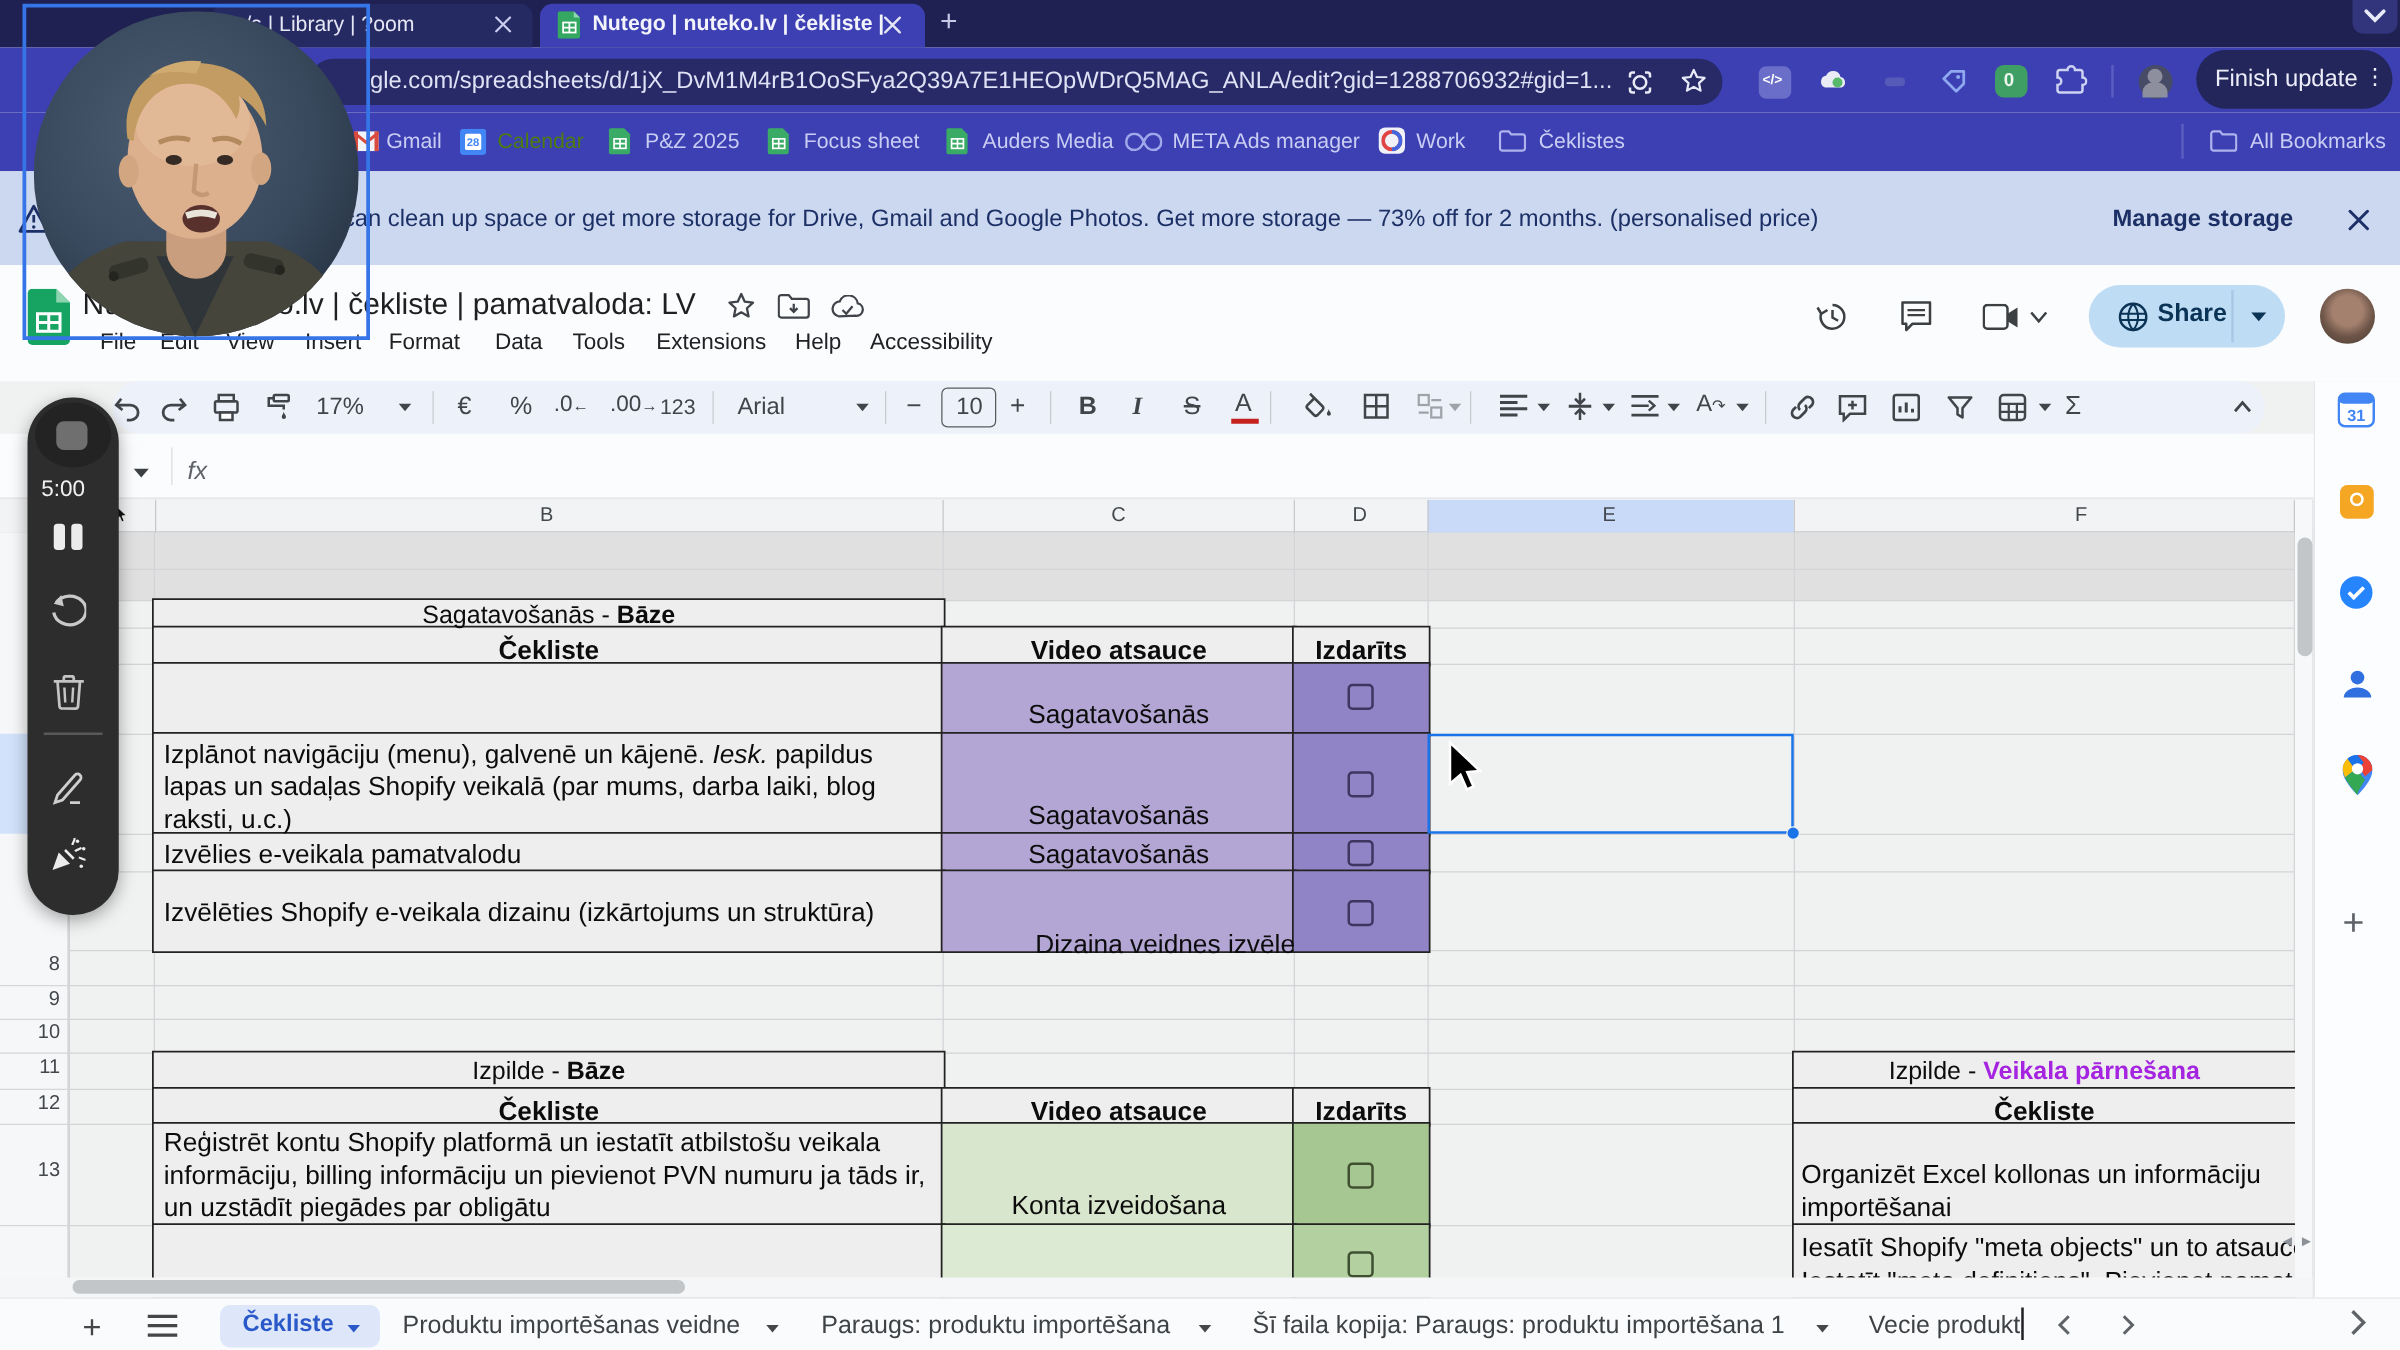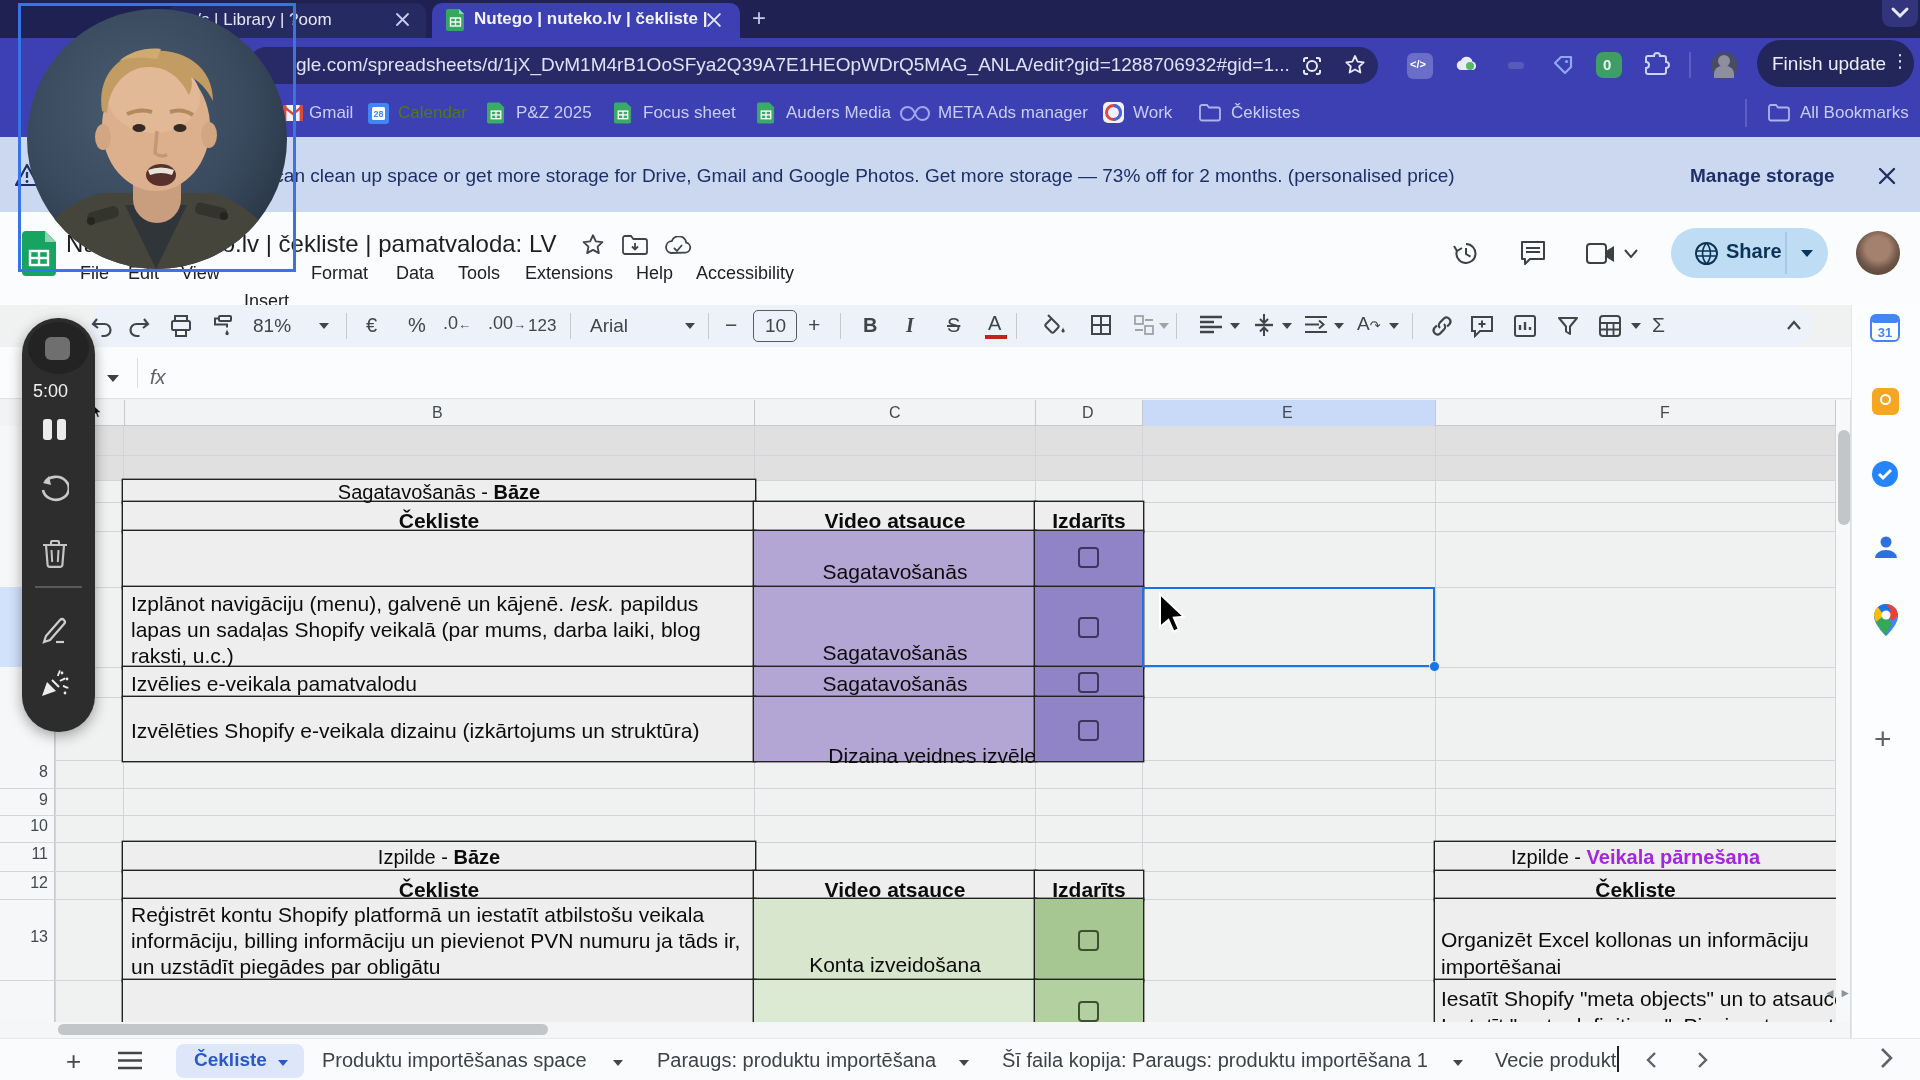--- a/index.html
+++ b/index.html
@@ -169,21 +169,21 @@
     <path d="M13 9 v7 M10 12.5 l3 3 3-3" stroke="#40444a" stroke-width="1.8" fill="none"></path>
   </svg>
 <svg class="abs" style="left:664px;top:236px;" width="28" height="20" viewBox="0 0 28 20">
     <path d="M7 17 a6 6 0 0 1 .8-11.9 a7.5 7.5 0 0 1 14.4 1.6 a5 5 0 0 1 -1.2 9.9 z" fill="none" stroke="#40444a" stroke-width="1.8"></path>
     <path d="M10 12 l3 3 5-6" stroke="#40444a" stroke-width="1.8" fill="none"></path>
   </svg>
 
 <div class="abs nw" style="left:80px;top:263px;font-size:18px;color:#202124;">File</div>
 <div class="abs nw" style="left:128px;top:263px;font-size:18px;color:#202124;">Edit</div>
 <div class="abs nw" style="left:181px;top:263px;font-size:18px;color:#202124;">View</div>
-<div class="abs nw" style="left:244px;top:263px;font-size:18px;color:#202124;margin-top:28px;">Insert</div>
+<div class="abs nw" style="left:244px;top:263px;font-size:18px;color:#202124;">Insert</div>
 <div class="abs nw" style="left:311px;top:263px;font-size:18px;color:#202124;">Format</div>
 <div class="abs nw" style="left:396px;top:263px;font-size:18px;color:#202124;">Data</div>
 <div class="abs nw" style="left:458px;top:263px;font-size:18px;color:#202124;">Tools</div>
 <div class="abs nw" style="left:525px;top:263px;font-size:18px;color:#202124;">Extensions</div>
 <div class="abs nw" style="left:636px;top:263px;font-size:18px;color:#202124;">Help</div>
 <div class="abs nw" style="left:696px;top:263px;font-size:18px;color:#202124;">Accessibility</div>
 
 <svg class="abs" style="left:1452px;top:239px;" width="28" height="28" viewBox="0 0 28 28">
     <path d="M14 5 a9.5 9.5 0 1 1 -9.2 7" fill="none" stroke="#3c4043" stroke-width="2"></path>
     <path d="M2 7 l3 5 5-3" fill="none" stroke="#3c4043" stroke-width="2"></path>
@@ -223,21 +223,21 @@
 <svg class="abs" style="left:169px;top:314px;" width="24" height="24" viewBox="0 0 24 24">
     <rect x="6" y="2" width="12" height="5" fill="none" stroke="#414549" stroke-width="2"></rect>
     <rect x="3" y="7" width="18" height="9" rx="1.5" fill="none" stroke="#414549" stroke-width="2"></rect>
     <rect x="7" y="16" width="10" height="6" fill="#fff" stroke="#414549" stroke-width="2"></rect>
   </svg>
 <svg class="abs" style="left:211px;top:314px;" width="24" height="24" viewBox="0 0 24 24">
     <rect x="8" y="2" width="12" height="5" rx="1" fill="none" stroke="#414549" stroke-width="2"></rect>
     <path d="M8 4.5 h-4 v6 h12 v3" fill="none" stroke="#414549" stroke-width="2"></path>
     <path d="M16 15 c0 2 -1.6 3 -1.6 4.6 a1.7 1.7 0 0 0 3.4 0 c0 -1.6 -1.8 -2.6 -1.8 -4.6 z" fill="#414549"></path>
   </svg>
-<div class="abs nw" style="left:253px;top:315px;font-size:19px;color:#414549;">81%</div>
+<div class="abs nw" style="left:253px;top:315px;font-size:19px;color:#414549;">17%</div>
 <svg class="abs" style="left:318px;top:322px;" width="12" height="8" viewBox="0 0 12 8">
     <path d="M1 1 L6 7 L11 1" fill="#414549"></path>
   </svg>
 <div class="abs" style="left:346px;top:313px;width:1px;height:26px;background:#c7cacd;"></div>
 <div class="abs nw" style="left:366px;top:314px;font-size:20px;color:#414549;">€</div>
 <div class="abs nw" style="left:408px;top:314px;font-size:20px;color:#414549;">%</div>
 <div class="abs nw" style="left:443px;top:313px;font-size:18px;color:#414549;">.0<span style="font-size:13px;">←</span></div>
 <div class="abs nw" style="left:488px;top:313px;font-size:18px;color:#414549;">.00<span style="font-size:13px;">→</span></div>
 <div class="abs nw" style="left:528px;top:316px;font-size:17px;color:#414549;">123</div>
 <div class="abs" style="left:570px;top:313px;width:1px;height:26px;background:#c7cacd;"></div>
@@ -500,21 +500,21 @@
 <div class="abs" style="left:0;top:1038px;width:1920px;height:42px;background:#f9fbfd;border-top:1px solid #e6e8eb;"></div>
 <div class="abs nw" style="left:66px;top:1046px;font-size:26px;color:#444746;">+</div>
 <svg class="abs" style="left:118px;top:1051px;" width="24" height="19" viewBox="0 0 24 19">
     <path d="M0 2 h24 M0 9.5 h24 M0 17 h24" stroke="#444746" stroke-width="2.6"></path>
   </svg>
 <div class="abs" style="left:176px;top:1044px;width:128px;height:34px;background:#dde7f9;border-radius:8px;"></div>
 <div class="abs nw" style="left:194px;top:1049px;font-size:19px;font-weight:bold;color:#2a58c8;">Čekliste</div>
 <svg class="abs" style="left:277px;top:1059px;" width="12" height="8" viewBox="0 0 12 8">
     <path d="M1 1 L6 7 L11 1" fill="#2a58c8"></path>
   </svg>
-<div class="abs nw stt" style="left:322px;top:1049px;">Produktu importēšanas space</div>
+<div class="abs nw stt" style="left:322px;top:1049px;">Produktu importēšanas veidne</div>
 <svg class="abs" style="left:612px;top:1059px;" width="12" height="8" viewBox="0 0 12 8">
     <path d="M1 1 L6 7 L11 1" fill="#444746"></path>
   </svg>
 <div class="abs nw stt" style="left:657px;top:1049px;">Paraugs: produktu importēšana</div>
 <svg class="abs" style="left:958px;top:1059px;" width="12" height="8" viewBox="0 0 12 8">
     <path d="M1 1 L6 7 L11 1" fill="#444746"></path>
   </svg>
 <div class="abs nw stt" style="left:1002px;top:1049px;">Šī faila kopija: Paraugs: produktu importēšana 1</div>
 <svg class="abs" style="left:1452px;top:1059px;" width="12" height="8" viewBox="0 0 12 8">
     <path d="M1 1 L6 7 L11 1" fill="#444746"></path>

